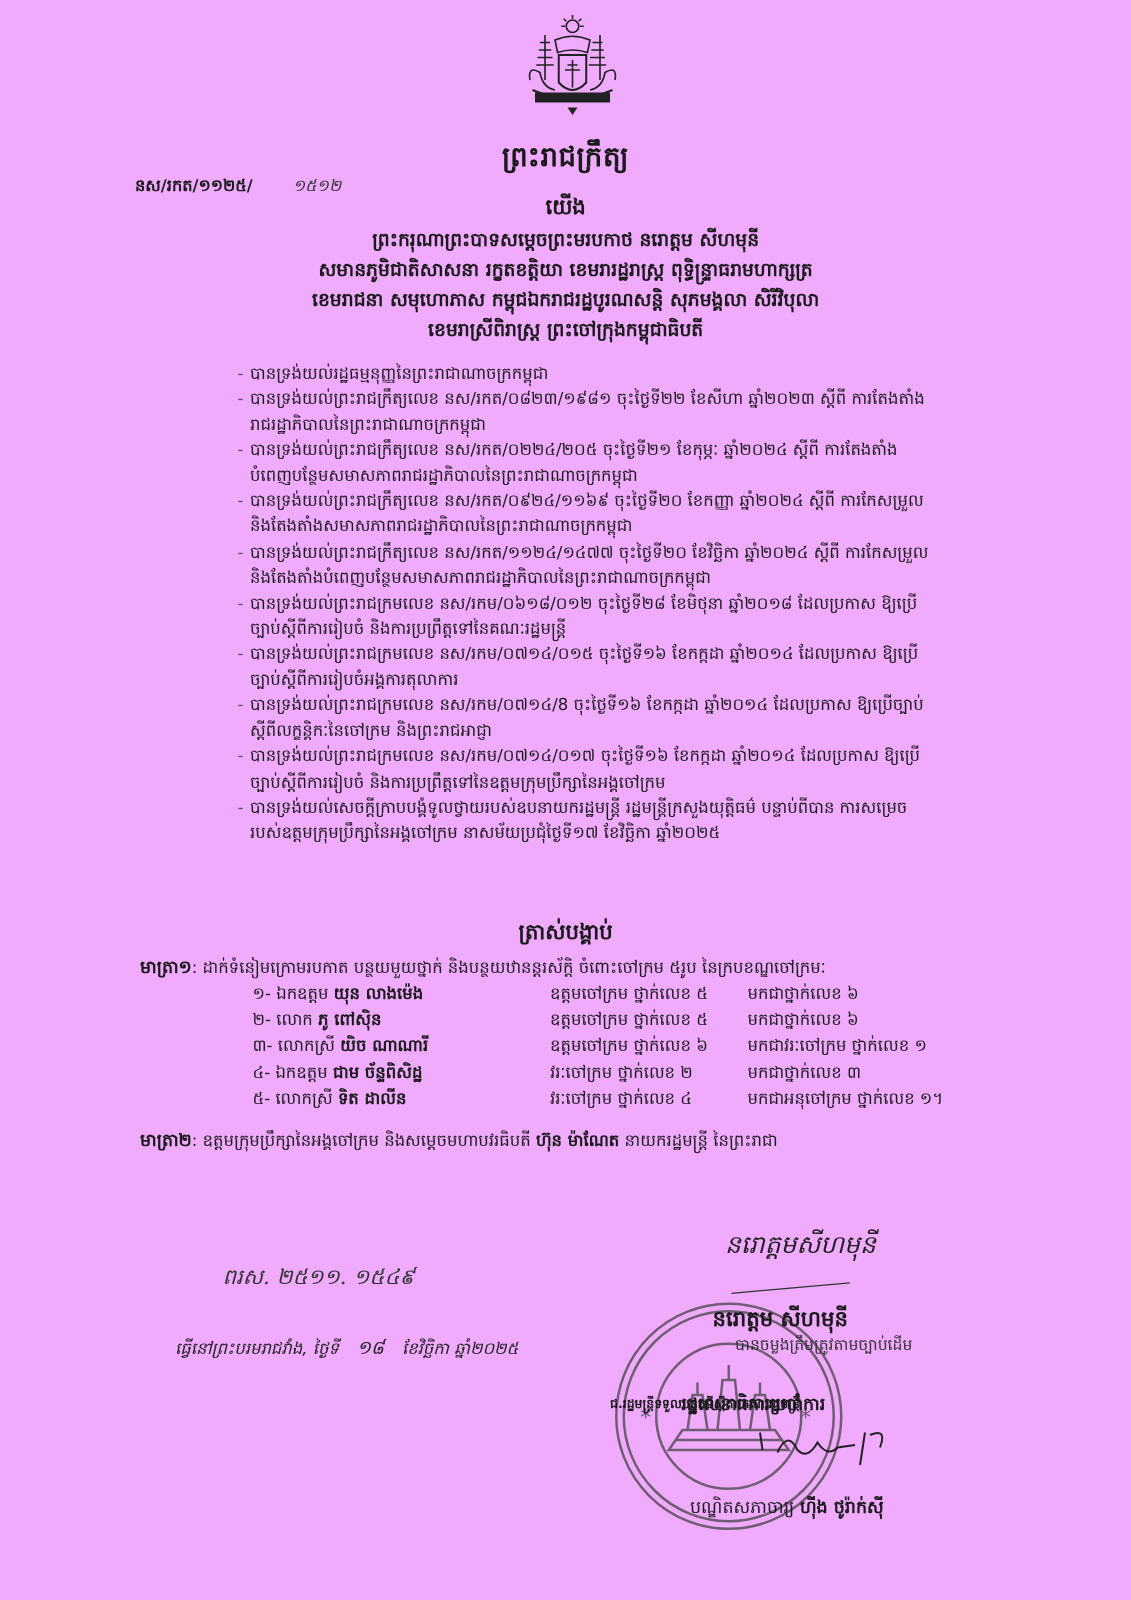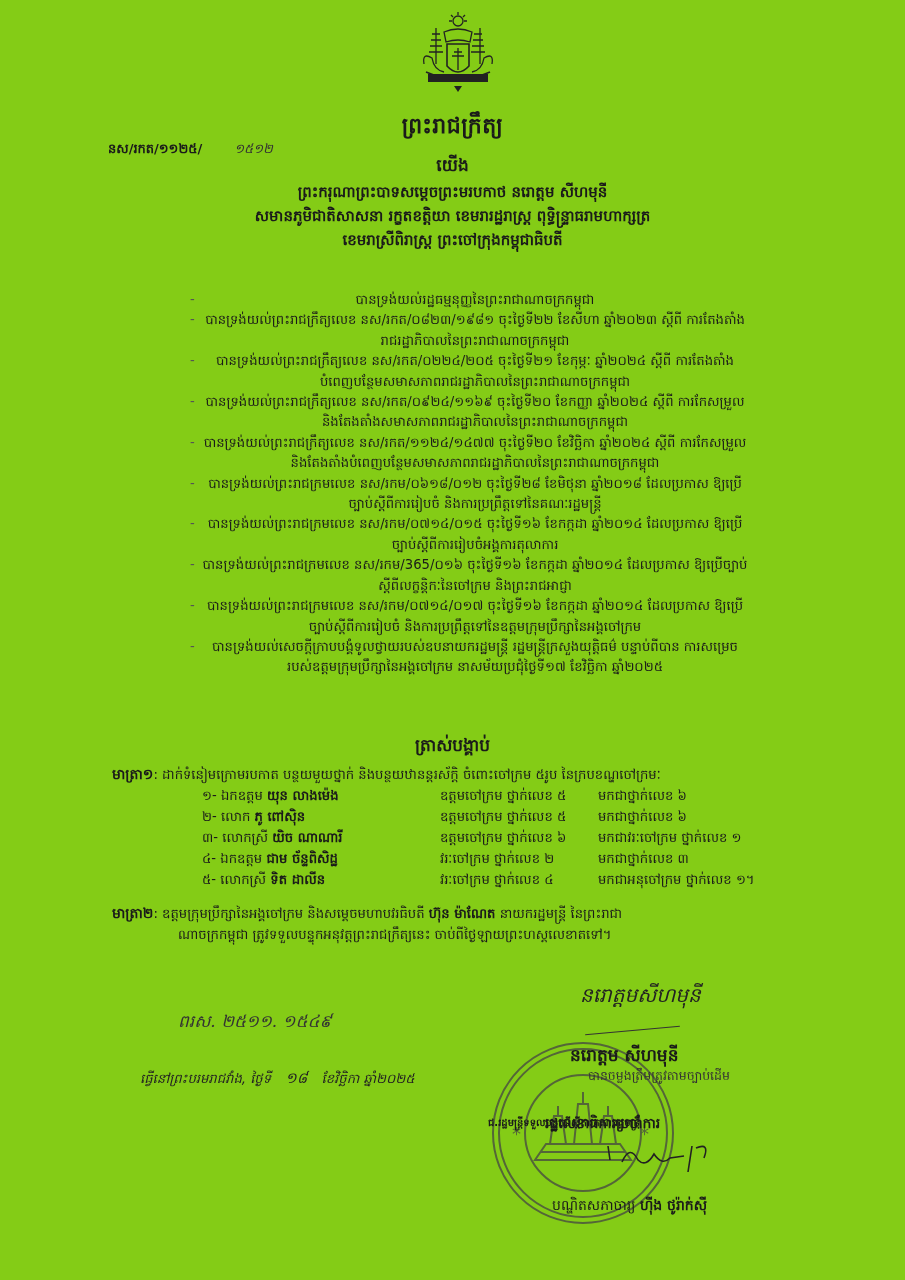--- a/index.html
+++ b/index.html
@@ -1,20 +1,20 @@
 <!DOCTYPE html>
 <html><head>
 <meta charset="utf-8">
 <style>
   html, body { margin: 0; padding: 0; background: #ffffff; }
   body {
     width: 905px; height: 1280px; position: relative; overflow: hidden;
     font-family: "DejaVu Sans", sans-serif; color: #1a1a1a;
   }
-  .page { position: absolute; inset: 0; background: #84cc16; }
+  .page { position: absolute; inset: 0; background: #f0abfc; }
   .crest { position: absolute; left: 414px; top: 12px; width: 88px; height: 86px; }
   .decree-title {
     position: absolute; left: 0; right: 0; top: 112px; text-align: center;
     font-size: 22px; font-weight: bold; letter-spacing: 0.5px;
   }
   .ref-number {
     position: absolute; left: 108px; top: 140px; font-size: 13px; font-weight: bold;
   }
   .ref-number .hand { font-style: italic; font-weight: normal; color: #333; margin-left: 32px; }
   .we {
@@ -22,21 +22,21 @@
     font-size: 17px; font-weight: bold;
   }
   .king-block {
     position: absolute; left: 120px; right: 120px; top: 180px; text-align: center;
     font-size: 15px; font-weight: bold; line-height: 24px;
   }
   .preamble {
     position: absolute; left: 190px; width: 560px; top: 290px;
     font-size: 13.2px; line-height: 20.4px;
   }
-  .preamble .item { position: relative; padding-left: 10px; text-align: center; }
+  .preamble .item { position: relative; padding-left: 10px; }
   .preamble .item::before { content: "-"; position: absolute; left: 0; top: 0; color: #555; }
   .decides {
     position: absolute; left: 0; right: 0; top: 734px; text-align: center;
     font-size: 17px; font-weight: bold;
   }
   .article1 {
     position: absolute; left: 112px; width: 720px; top: 764px;
     font-size: 13.2px; line-height: 21px;
   }
   .art-label { font-weight: bold; font-size: 14px; }
@@ -111,32 +111,33 @@
 
   <div class="ref-number">
     <span>នស/រកត/១១២៥/</span><span class="hand">១៥១២</span>
   </div>
 
   <div class="we">យើង</div>
 
   <div class="king-block">
     <div>ព្រះករុណាព្រះបាទសម្តេចព្រះមរបកាថ នរោត្តម សីហមុនី</div>
     <div>សមានភូមិជាតិសាសនា រក្ខតខត្តិយា ខេមរារដ្ឋរាស្ត្រ ពុទ្ធិន្ទ្រាធរាមហាក្សត្រ</div>
+    <div>ខេមរាជនា សមុហោភាស កម្ពុជឯករាជរដ្ឋបូរណសន្តិ សុភមង្គលា សិរីវិបុលា</div>
     <div>ខេមរាស្រីពិរាស្ត្រ ព្រះចៅក្រុងកម្ពុជាធិបតី</div>
   </div>
 
   <div class="preamble">
     <div class="item">បានទ្រង់យល់រដ្ឋធម្មនុញ្ញនៃព្រះរាជាណាចក្រកម្ពុជា</div>
     <div class="item">បានទ្រង់យល់ព្រះរាជក្រឹត្យលេខ នស/រកត/០៨២៣/១៩៨១ ចុះថ្ងៃទី២២ ខែសីហា ឆ្នាំ២០២៣ ស្តីពី ការតែងតាំងរាជរដ្ឋាភិបាលនៃព្រះរាជាណាចក្រកម្ពុជា</div>
     <div class="item">បានទ្រង់យល់ព្រះរាជក្រឹត្យលេខ នស/រកត/០២២៤/២០៥ ចុះថ្ងៃទី២១ ខែកុម្ភៈ ឆ្នាំ២០២៤ ស្តីពី ការតែងតាំងបំពេញបន្ថែមសមាសភាពរាជរដ្ឋាភិបាលនៃព្រះរាជាណាចក្រកម្ពុជា</div>
     <div class="item">បានទ្រង់យល់ព្រះរាជក្រឹត្យលេខ នស/រកត/០៩២៤/១១៦៩ ចុះថ្ងៃទី២០ ខែកញ្ញា ឆ្នាំ២០២៤ ស្តីពី ការកែសម្រួល និងតែងតាំងសមាសភាពរាជរដ្ឋាភិបាលនៃព្រះរាជាណាចក្រកម្ពុជា</div>
     <div class="item">បានទ្រង់យល់ព្រះរាជក្រឹត្យលេខ នស/រកត/១១២៤/១៤៧៧ ចុះថ្ងៃទី២០ ខែវិច្ឆិកា ឆ្នាំ២០២៤ ស្តីពី ការកែសម្រួល និងតែងតាំងបំពេញបន្ថែមសមាសភាពរាជរដ្ឋាភិបាលនៃព្រះរាជាណាចក្រកម្ពុជា</div>
     <div class="item">បានទ្រង់យល់ព្រះរាជក្រមលេខ នស/រកម/០៦១៨/០១២ ចុះថ្ងៃទី២៨ ខែមិថុនា ឆ្នាំ២០១៨ ដែលប្រកាស ឱ្យប្រើច្បាប់ស្តីពីការរៀបចំ និងការប្រព្រឹត្តទៅនៃគណៈរដ្ឋមន្ត្រី</div>
     <div class="item">បានទ្រង់យល់ព្រះរាជក្រមលេខ នស/រកម/០៧១៤/០១៥ ចុះថ្ងៃទី១៦ ខែកក្កដា ឆ្នាំ២០១៤ ដែលប្រកាស ឱ្យប្រើច្បាប់ស្តីពីការរៀបចំអង្គការតុលាការ</div>
-    <div class="item">បានទ្រង់យល់ព្រះរាជក្រមលេខ នស/រកម/365/០១៦ ចុះថ្ងៃទី១៦ ខែកក្កដា ឆ្នាំ២០១៤ ដែលប្រកាស ឱ្យប្រើច្បាប់ស្តីពីលក្ខន្តិកៈនៃចៅក្រម និងព្រះរាជអាជ្ញា</div>
+    <div class="item">បានទ្រង់យល់ព្រះរាជក្រមលេខ នស/រកម/០៧១៤/8 ចុះថ្ងៃទី១៦ ខែកក្កដា ឆ្នាំ២០១៤ ដែលប្រកាស ឱ្យប្រើច្បាប់ស្តីពីលក្ខន្តិកៈនៃចៅក្រម និងព្រះរាជអាជ្ញា</div>
     <div class="item">បានទ្រង់យល់ព្រះរាជក្រមលេខ នស/រកម/០៧១៤/០១៧ ចុះថ្ងៃទី១៦ ខែកក្កដា ឆ្នាំ២០១៤ ដែលប្រកាស ឱ្យប្រើច្បាប់ស្តីពីការរៀបចំ និងការប្រព្រឹត្តទៅនៃឧត្តមក្រុមប្រឹក្សានៃអង្គចៅក្រម</div>
     <div class="item">បានទ្រង់យល់សេចក្តីក្រាបបង្គំទូលថ្វាយរបស់ឧបនាយករដ្ឋមន្ត្រី រដ្ឋមន្ត្រីក្រសួងយុត្តិធម៌ បន្ទាប់ពីបាន ការសម្រេចរបស់ឧត្តមក្រុមប្រឹក្សានៃអង្គចៅក្រម នាសម័យប្រជុំថ្ងៃទី១៧ ខែវិច្ឆិកា ឆ្នាំ២០២៥</div>
   </div>
 
   <div class="decides">ត្រាស់បង្គាប់</div>
 
   <div class="article1">
     <div>
       <span class="art-label">មាត្រា១</span><span>: ដាក់ទំនៀមក្រោមរបកាត បន្ថយមួយថ្នាក់ និងបន្ថយឋានន្តរស័ក្តិ ចំពោះចៅក្រម ៥រូប នៃក្របខណ្ឌចៅក្រមៈ</span>
     </div>
@@ -166,21 +167,20 @@
         <td class="c1"><span>៥-</span> <span>លោកស្រី</span> <span class="nm">ទិត ដាលីន</span></td>
         <td class="c2">វរៈចៅក្រម   ថ្នាក់លេខ ៤</td>
         <td>មកជាអនុចៅក្រម ថ្នាក់លេខ ១។</td>
       </tr>
     </tbody>
       </table>
   </div>
 
   <div class="article2">
     <span class="art-label">មាត្រា២</span><span>: ឧត្តមក្រុមប្រឹក្សានៃអង្គចៅក្រម  និងសម្តេចមហាបវរធិបតី </span><span class="bold">ហ៊ុន ម៉ាណែត</span><span> នាយករដ្ឋមន្ត្រី នៃព្រះរាជា</span>
-    <span class="cont">ណាចក្រកម្ពុជា ត្រូវទទួលបន្ទុកអនុវត្តព្រះរាជក្រឹត្យនេះ ចាប់ពីថ្ងៃឡាយព្រះហស្តលេខាតទៅ។</span>
   </div>
 
   <div class="royal-sign-left">ពរស. ២៥១១. ១៥៤៩</div>
 
   <div class="place-date">
     <span>ធ្វើនៅព្រះបរមរាជវាំង, ថ្ងៃទី</span>
     <span class="day">១៨</span>
     <span>ខែវិច្ឆិកា ឆ្នាំ២០២៥</span>
   </div>
 

